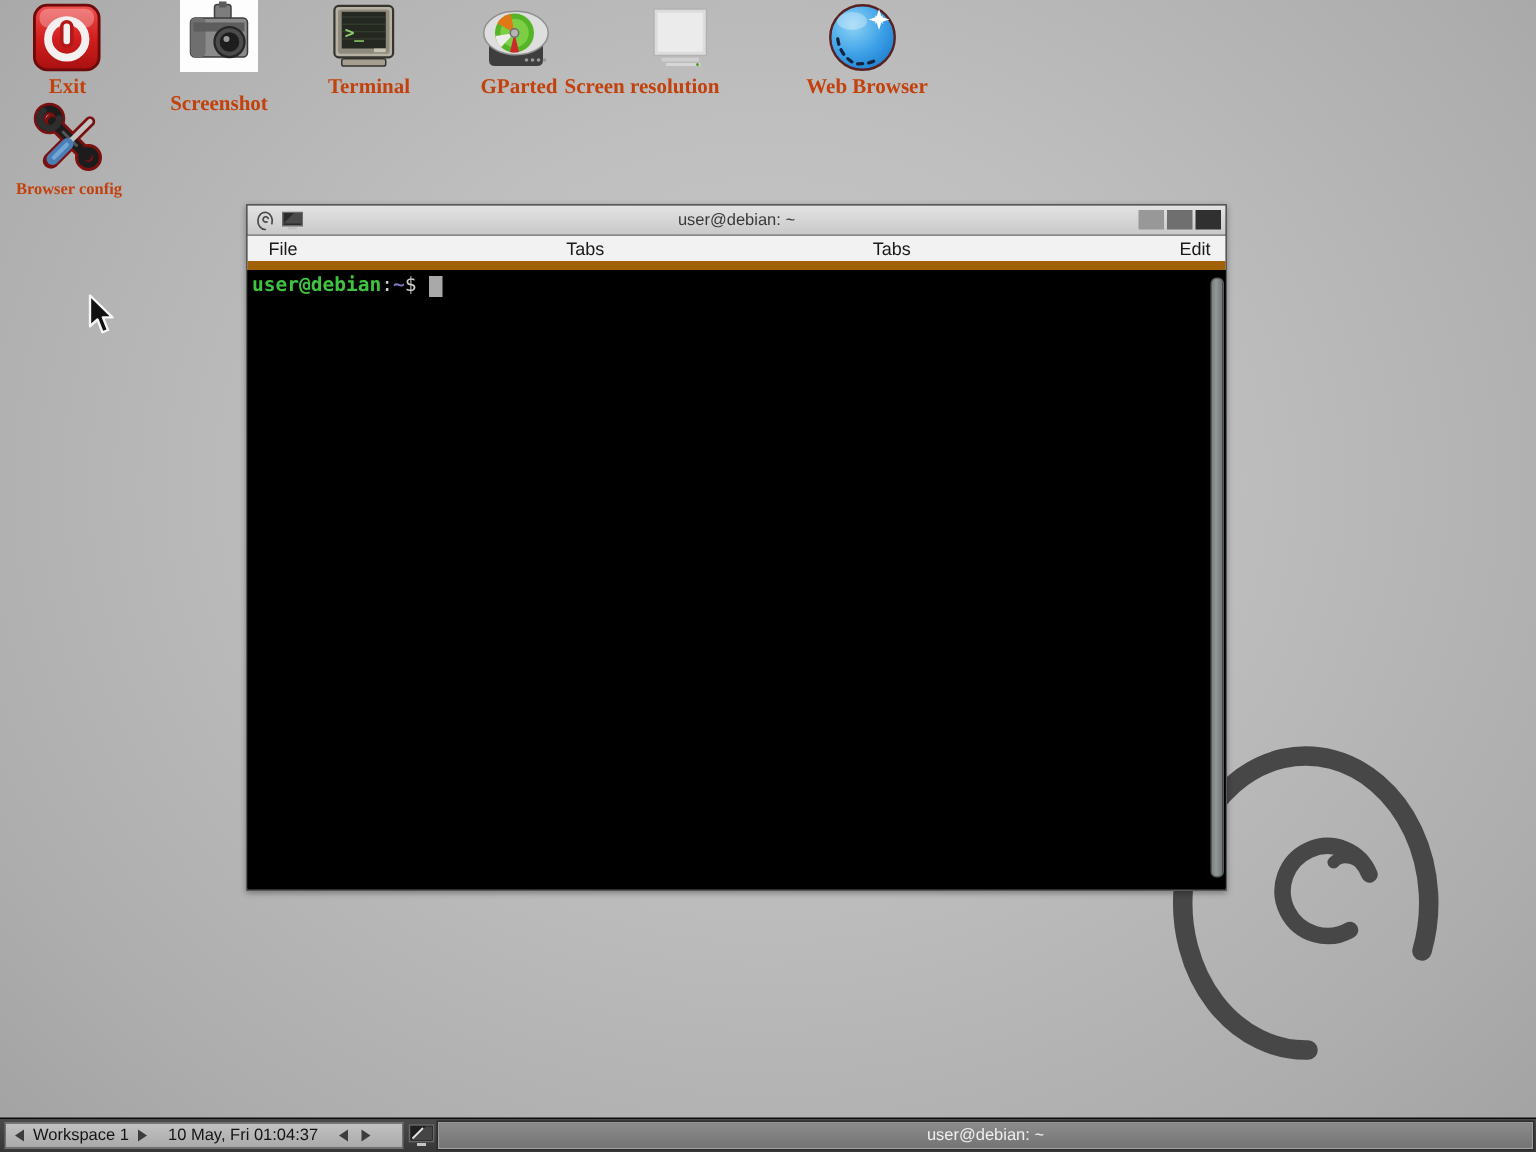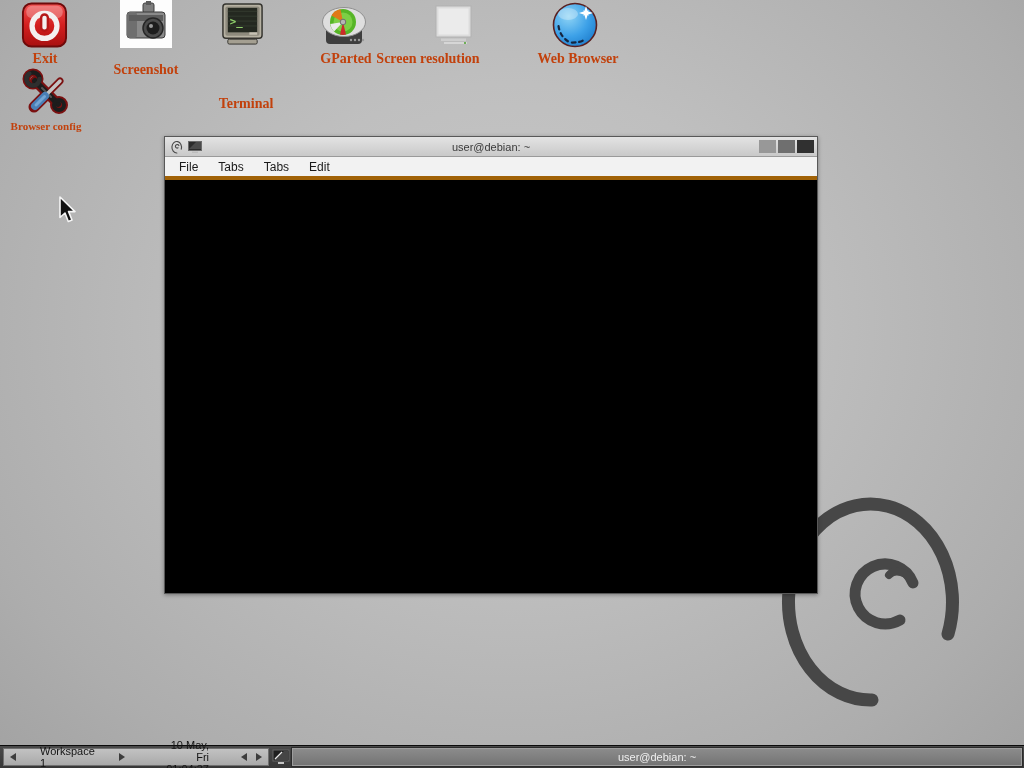--- a/index.html
+++ b/index.html
@@ -38,22 +38,22 @@
     position:absolute; left:50%; transform:translateX(-50%);
     font-size:11px; color:#3a3a3a; white-space:nowrap;
   }
   .tb-buttons { margin-left:auto; display:flex; gap:2px; }
   .tb-btn { width:17px; height:13px; }
   .tb-btn.min { background:#989898; }
   .tb-btn.max { background:#6f6f6f; }
   .tb-btn.close { background:#303030; }
 
   .menubar {
-    height:23px; background:#f2f2f2; border-bottom:4px solid #a16207;
-    display:flex; align-items:center; padding-left:4px;
+    height:23px; background:#f2f2f2; border-bottom:6px solid #a16207;
+    display:flex; align-items:center; padding-left:4px;justify-content:space-between;
   }
   .menu-item { font-size:12px; color:#1a1a1a; padding:3px 10px; }
 
   .term {
     position:relative; height:412px; background:#000; overflow:hidden;
   }
   .prompt-line {
     padding:3px 0 0 3px;
     font-family:"DejaVu Sans Mono", monospace; font-size:13px; line-height:15px;
     white-space:pre;
@@ -77,21 +77,21 @@
   
   .taskbar {
     position:absolute; left:0; right:0; bottom:0; height:23px; z-index:3;
     background:linear-gradient(#4a4a4a,#373737);
     border-top:1px solid #0b0b0b;
   }
   .ws-panel {
     position:absolute; left:3px; top:2px; bottom:2px; width:266px;
     background:linear-gradient(#c2c2c2,#a9a9a9);
     border:1px solid #6f6f6f;
-    display:flex; align-items:center; gap:24px; padding:0 6px;
+    display:flex; align-items:center; gap:6px; padding:0 6px;
     font-size:11px; color:#141414;
   }
   .pager-arrow { width:0; height:0; border-style:solid; }
   .pager-arrow.left { border-width:4px 6px 4px 0; border-color:transparent #3c3c3c transparent transparent; }
   .pager-arrow.right { border-width:4px 0 4px 6px; border-color:transparent transparent transparent #3c3c3c; }
   .ws-clock { margin-left:8px;text-align:right; }
   .clock-arrows { display:flex; gap:9px; margin-left:8px; }
   .tray-monitor { position:absolute; left:272px; top:3px; }
   .task-button {
     position:absolute; left:292px; right:2px; top:2px; bottom:2px;
@@ -154,21 +154,21 @@
     <rect x="9" y="6" width="30" height="25" fill="#242820"></rect>
     <rect x="9" y="9" width="30" height="1" fill="#3a4234" opacity="0.7"></rect>
     <rect x="9" y="14" width="30" height="1" fill="#3a4234" opacity="0.7"></rect>
     <rect x="9" y="19" width="30" height="1" fill="#3a4234" opacity="0.7"></rect>
     <rect x="9" y="24" width="30" height="1" fill="#3a4234" opacity="0.7"></rect>
     <text x="11" y="24" font-family="DejaVu Sans Mono, monospace" font-size="11" font-weight="bold" fill="#8fcf6a">&gt;_</text>
     <rect x="9" y="38" width="30" height="5" rx="1.5" fill="#a49f91" stroke="#35342f"></rect>
     <rect x="31" y="31" width="8" height="2.5" fill="#c7c2b4"></rect>
   </svg>
 </div>
-<div class="icon-label" style="left:246px; top:51px;margin-top:45px;">Terminal</div>
+<div class="icon-label" style="left:246px; top:51px;">Terminal</div>
 
 <div class="desk-icon" style="left:320px; top:4px;">
   <svg width="48" height="44" viewBox="0 0 48 44">
     <path d="M6,24 h36 v12 q0,4 -4,4 h-28 q-4,0 -4,-4 Z" fill="#3e3e3e"></path>
     <circle cx="31" cy="36" r="1.2" fill="#9a9a9a"></circle>
       <circle cx="35" cy="36" r="1.2" fill="#9a9a9a"></circle>
     <circle cx="39" cy="36" r="1.2" fill="#9a9a9a"></circle>
       <circle cx="43" cy="36" r="1.2" fill="#9a9a9a"></circle>
     <ellipse cx="24" cy="18" rx="21.5" ry="14.5" fill="#dedede" stroke="#8f8f8f"></ellipse>
     <circle cx="23" cy="18" r="13" fill="#56b526"></circle>
@@ -256,20 +256,26 @@
     </div>
   </div>
 
   <div class="menubar">
     <div class="menu-item">File</div>
     <div class="menu-item">Tabs</div>
     <div class="menu-item">Tabs</div>
     <div class="menu-item">Edit</div>
   </div>
 
+  <div class="term">
+    <div class="prompt-line"><span class="p-user">user@debian</span><span class="p-colon">:</span><span class="p-path">~</span><span class="p-dollar">$</span><span class="p-cursor"></span></div>
+    <div class="scrollbar">
+      <div class="scroll-thumb"></div>
+    </div>
+  </div>
 </div>
 
 <div class="taskbar">
   <div class="ws-panel">
     <div class="pager-arrow left"></div>
     <div>Workspace 1</div>
     <div class="pager-arrow right"></div>
     <div class="ws-clock">10 May, Fri 01:04:37</div>
     <div class="clock-arrows">
       <div class="pager-arrow left"></div>

